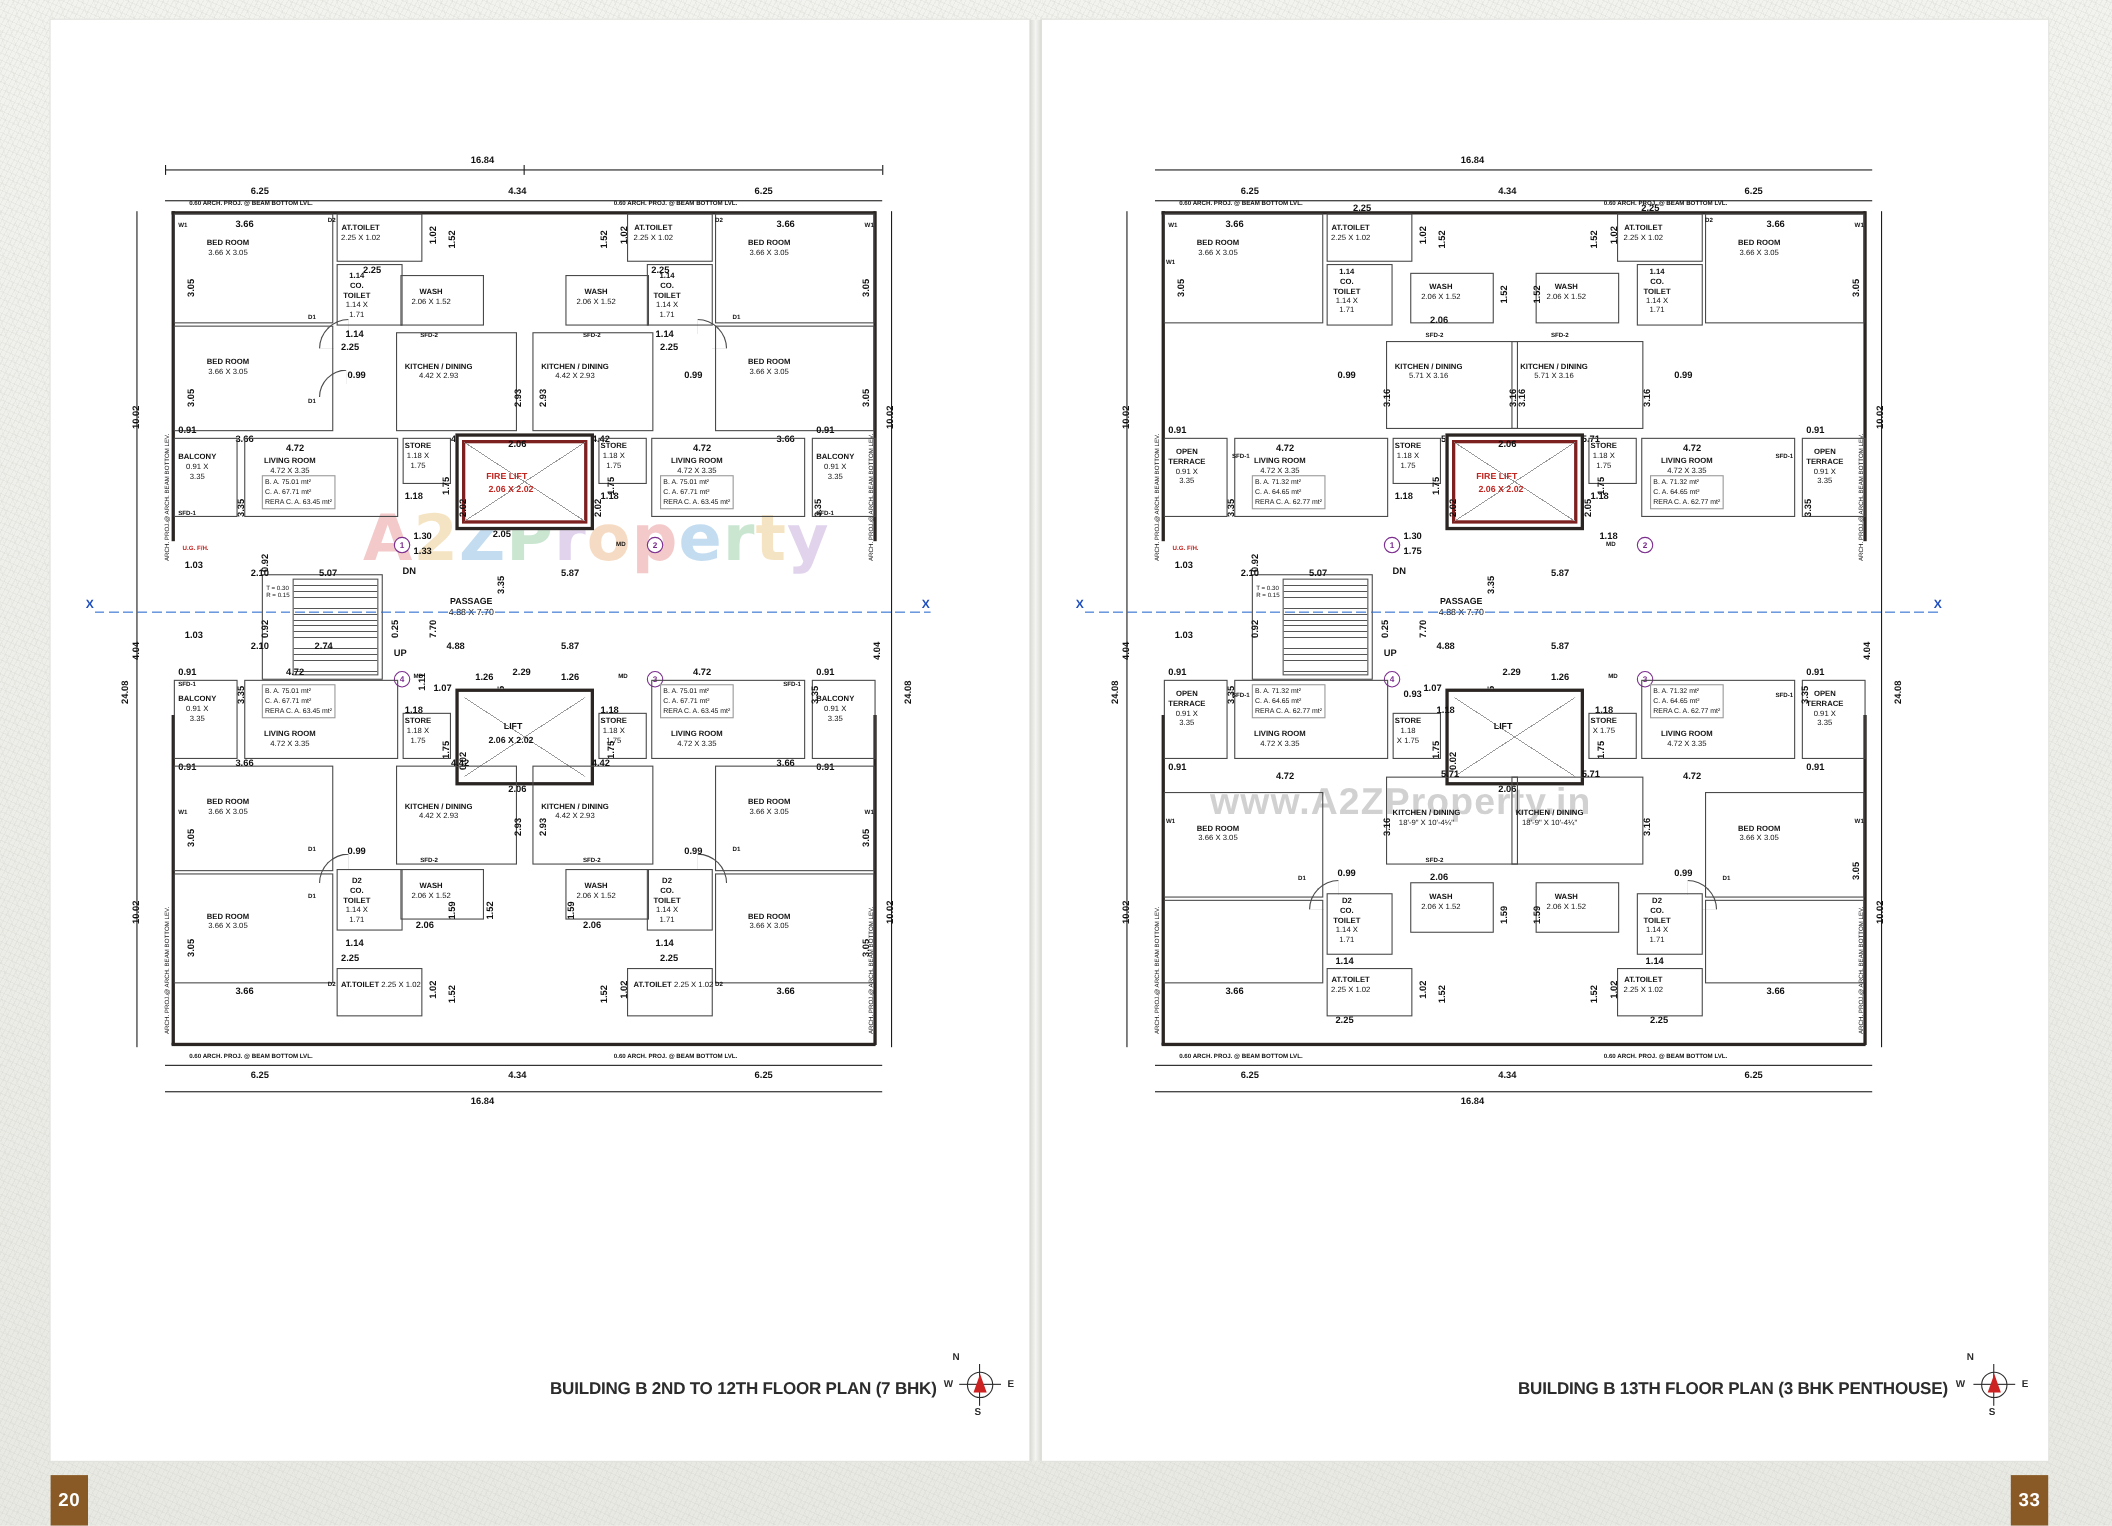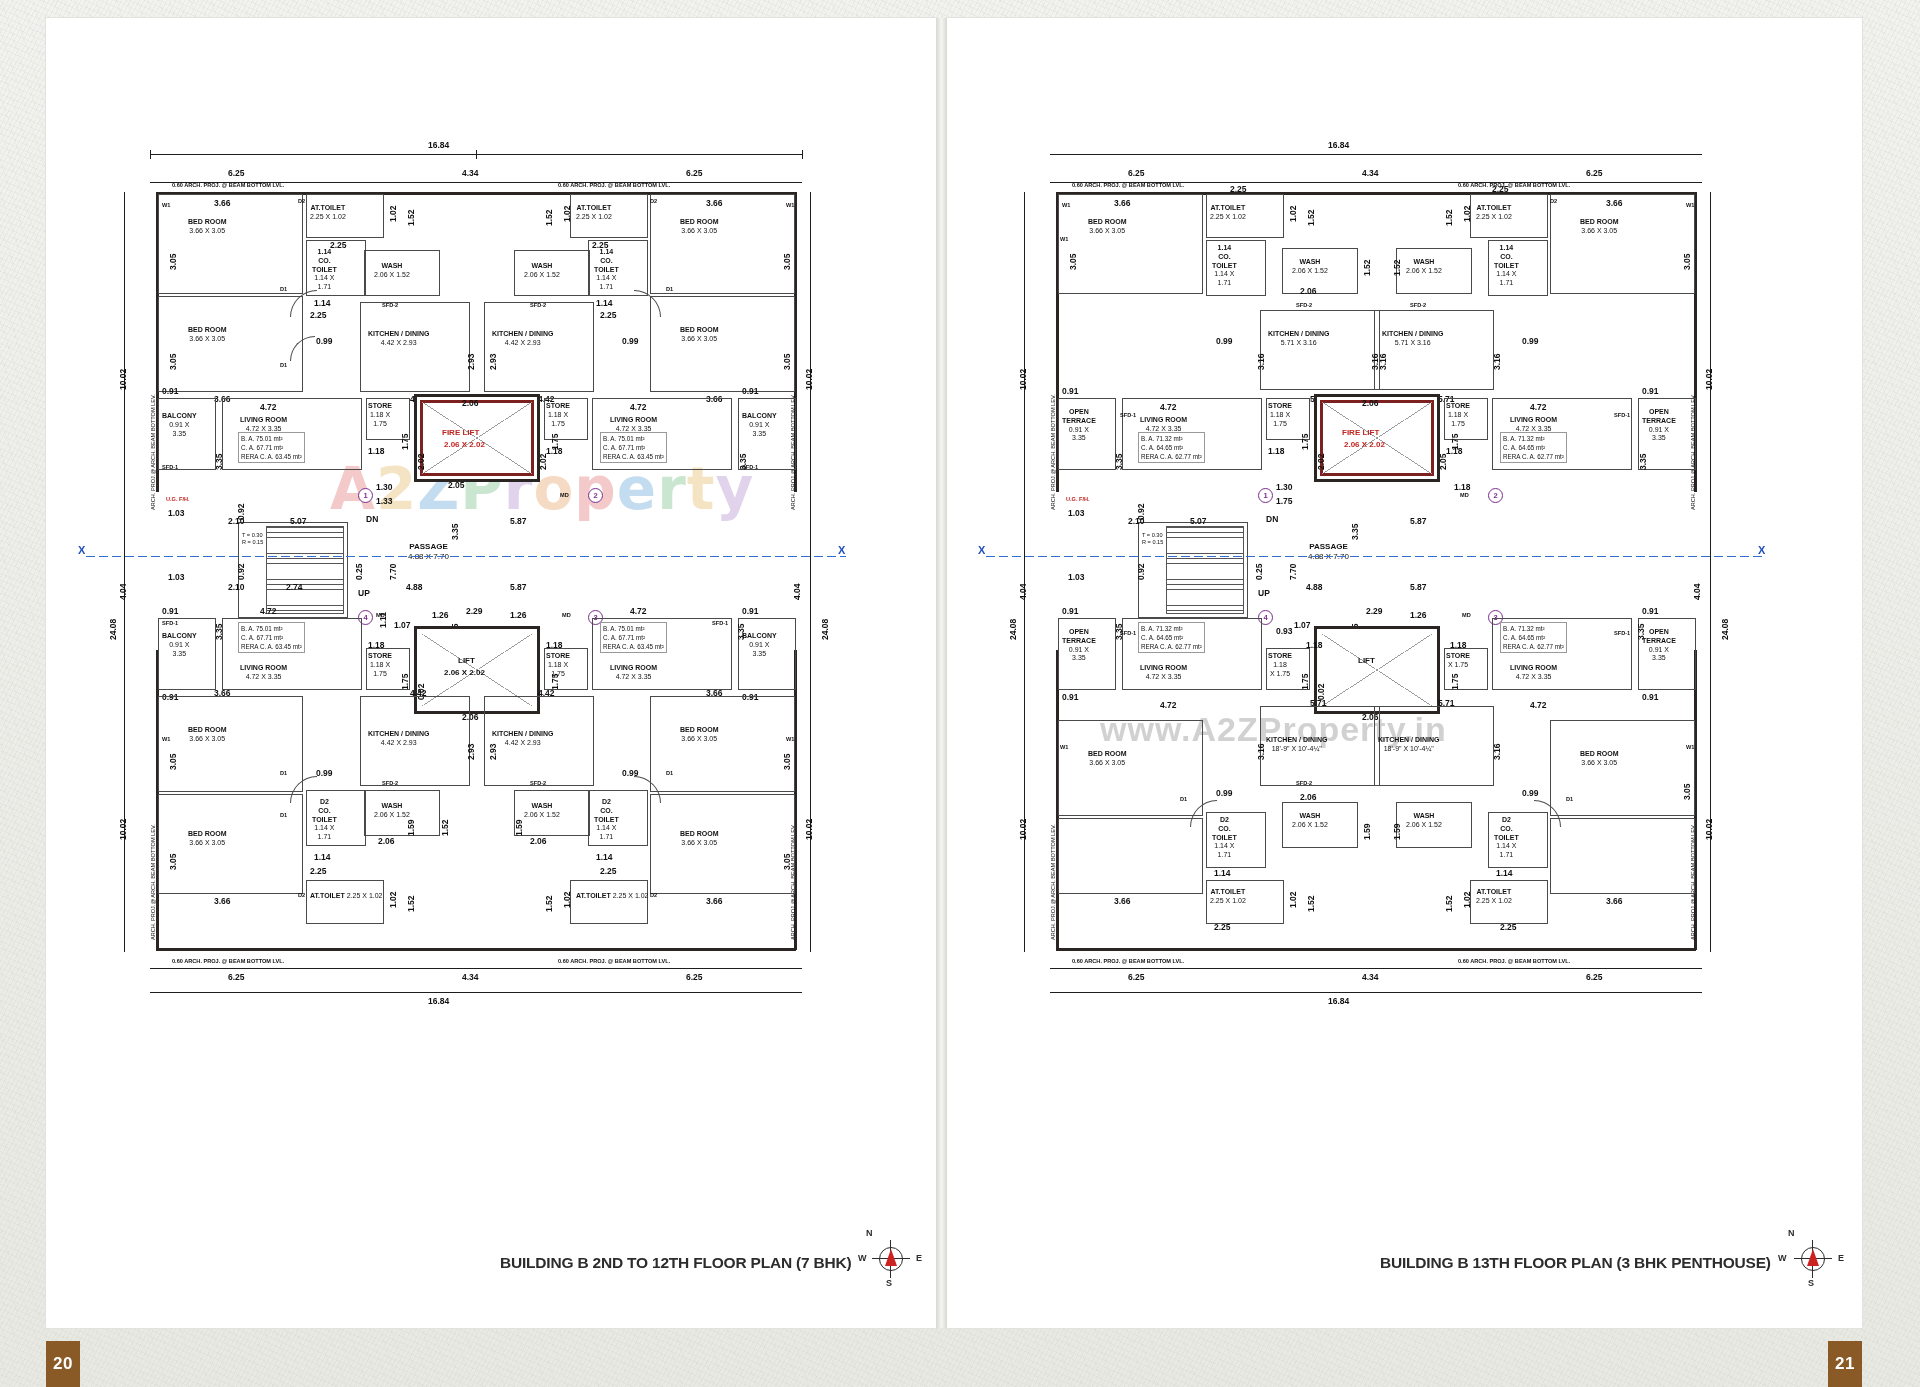--- a/index.html
+++ b/index.html
@@ -114,21 +114,21 @@
 </head>
 <body>
 
 <div class="page-bg"></div>
 
 <div class="sheet sheet-left"></div>
 <div class="sheet sheet-right"></div>
 <div class="spine"></div>
 
 <div class="pagenum left">20</div>
-<div class="pagenum right">21</div>
+<div class="pagenum right">33</div>
 
 <div class="wm-logo">
   <span class="a">A</span><span class="to">2</span><span class="z">Z</span><span class="p">P</span><span class="r">r</span><span class="o">o</span><span class="pp">p</span><span class="e">e</span><span class="rr">r</span><span class="t">t</span><span class="y">y</span>
 </div>
 <div class="wm-url">www.A2ZProperty.in</div>
 
 <div class="plan plan-left">
 
   <div class="ln h" style="left:40px;top:14px;width:652px;"></div>
   <div class="ln v" style="left:40px;top:10px;height:9px;"></div>

